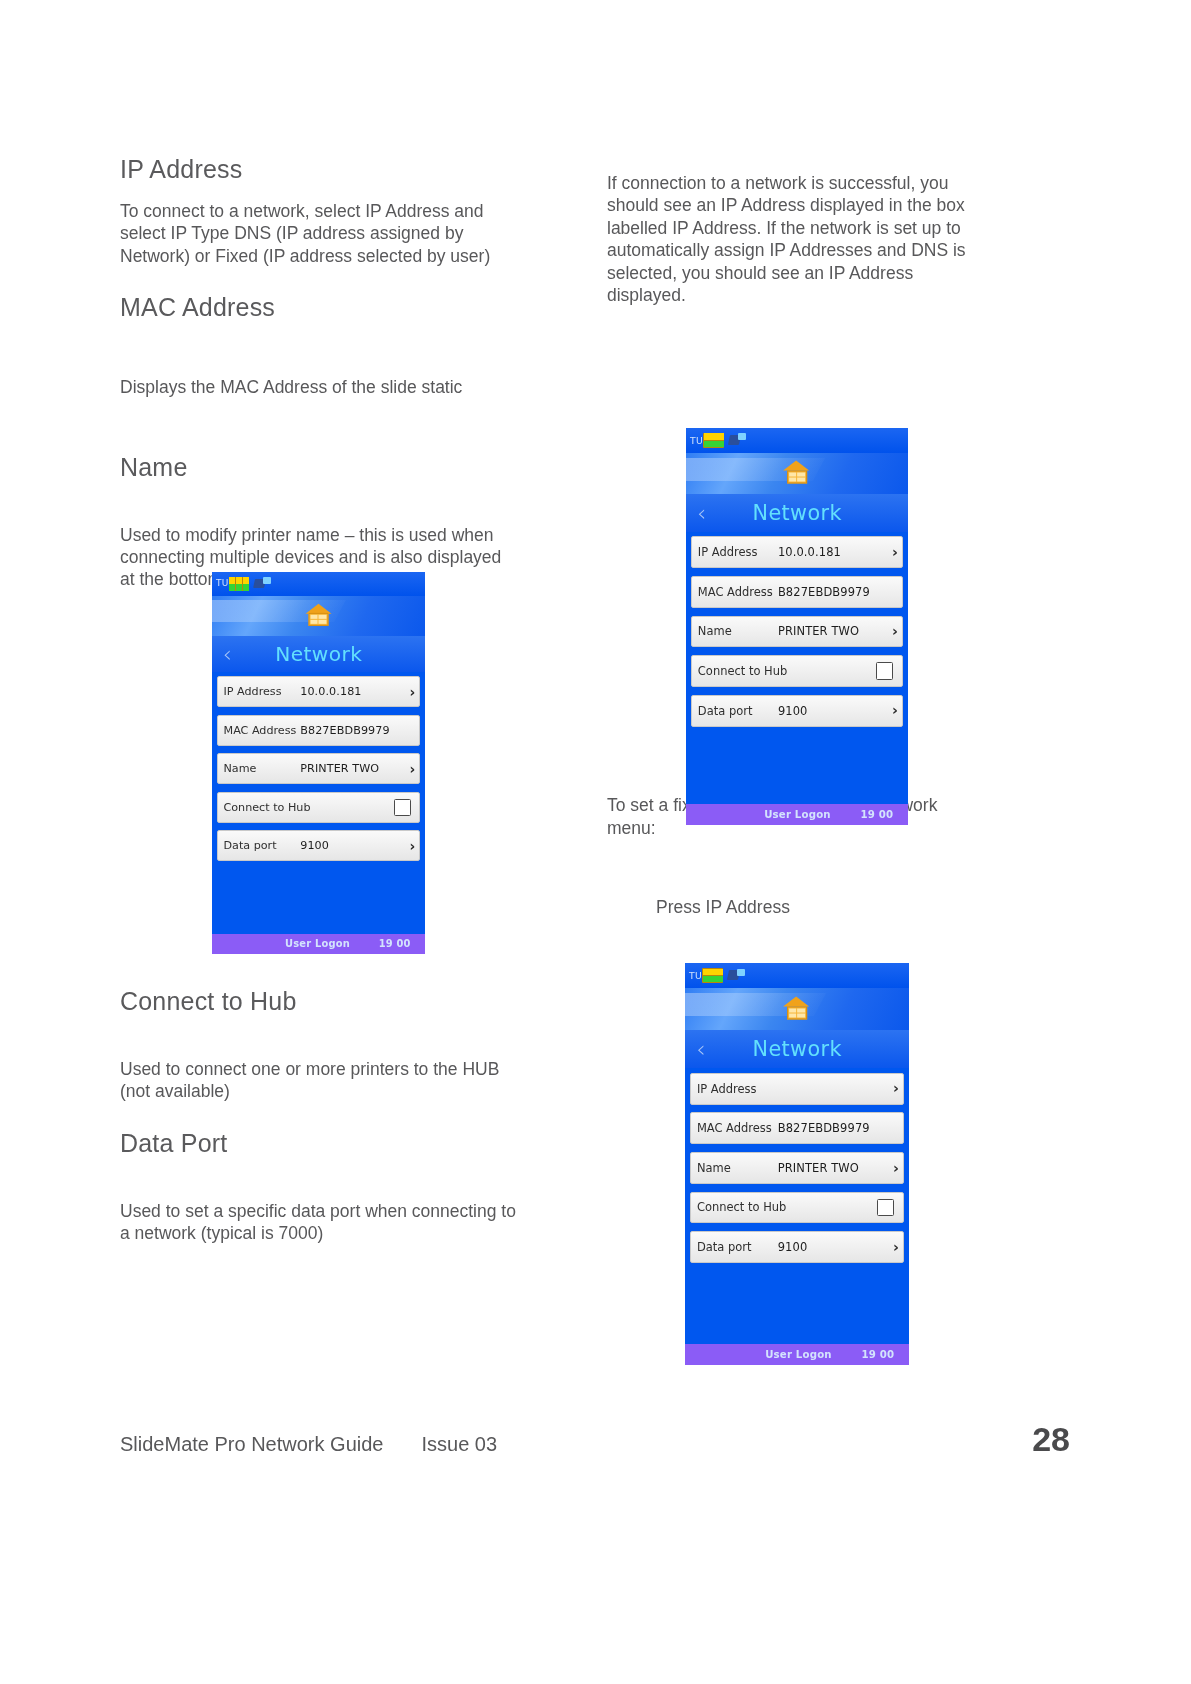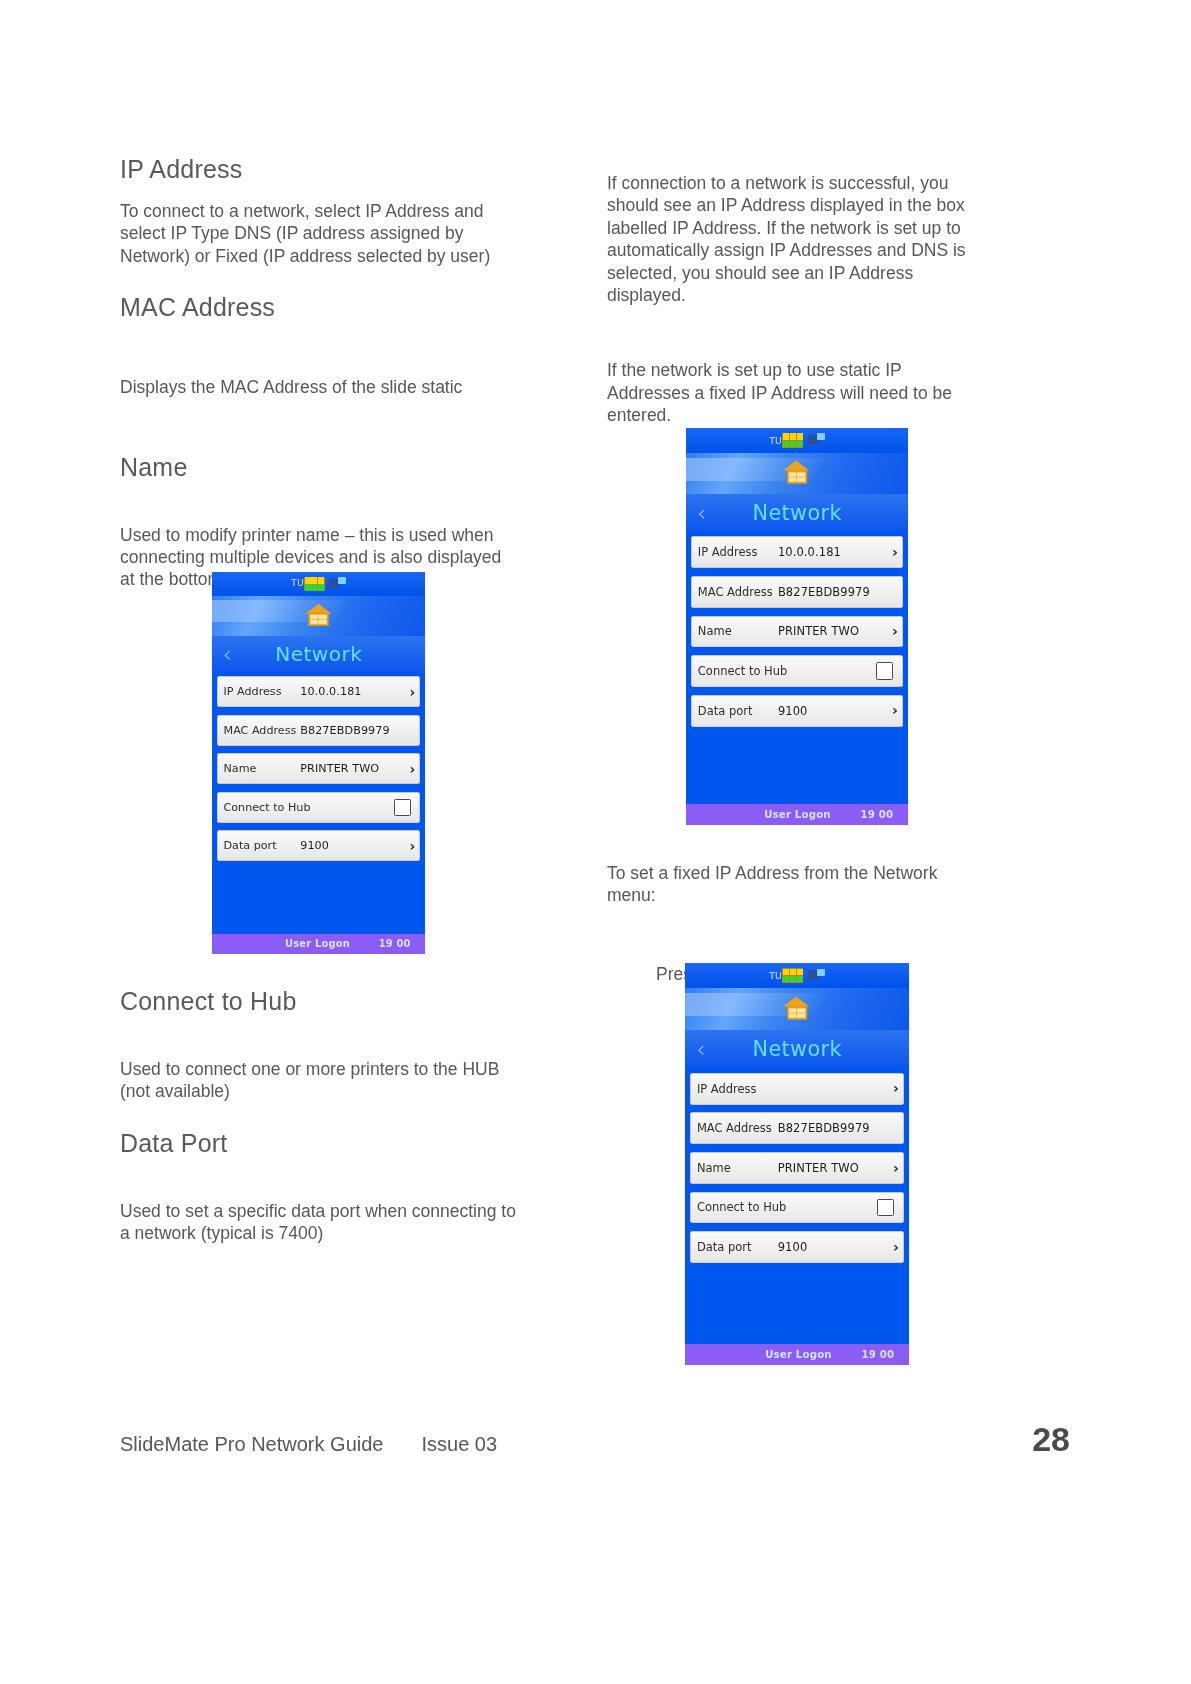--- a/index.html
+++ b/index.html
@@ -55,21 +55,21 @@
     box-sizing: border-box;
     overflow: hidden;
     font-family: "DejaVu Sans", sans-serif;
   }
   .dev-statusbar {
     position: relative;
     height: 6.2%;
     background: linear-gradient(180deg, #1b66f2 0%, #0052ec 100%);
     display: flex;
     align-items: center;
-    justify-content: center;
+    justify-content: flex-start;
     padding: 0 3px 0 4px;
     box-sizing: border-box;
   }
   .dev-statusbar .sb-left {
     color: #cfe0fb;
     font-size: 0.5em;
     letter-spacing: 0.3px;
     line-height: 1;
   }
   .sb-icons { display: flex; align-items: center; gap: 3px; }
@@ -311,29 +311,28 @@
     <div style="height:396px"></div>
 
     <h2 class="heading">Connect to Hub</h2>
     <div class="gap-sm"></div>
     <p class="body-text">Used to connect one or more printers to the HUB (not available)</p>
 
     <div class="gap-sm"></div>
 
     <h2 class="heading">Data Port</h2>
     <div class="gap-sm"></div>
-    <p class="body-text">Used to set a specific data port when connecting to a network (typical is 7400)</p>
+    <p class="body-text">Used to set a specific data port when connecting to a network (typical is 7000)</p>
   </div>
 
   <div class="col col-right">
     <p class="body-text">If connection to a network is successful, you should see an IP Address displayed in the box labelled IP Address. If the network is set up to automatically assign IP Addresses and DNS is selected, you should see an IP Address displayed.</p>
 
     <div style="height:53px"></div>
 
-    <p class="body-text">If the network is set up to use static IP Addresses a fixed IP Address will need to be entered.</p>
 
     <div style="height:435px"></div>
 
     <p class="body-text">To set a fixed IP Address from the Network menu:</p>
 
     <div style="height:42px"></div>
 
     <p class="sub-step">Press IP Address</p>
   </div>
 

